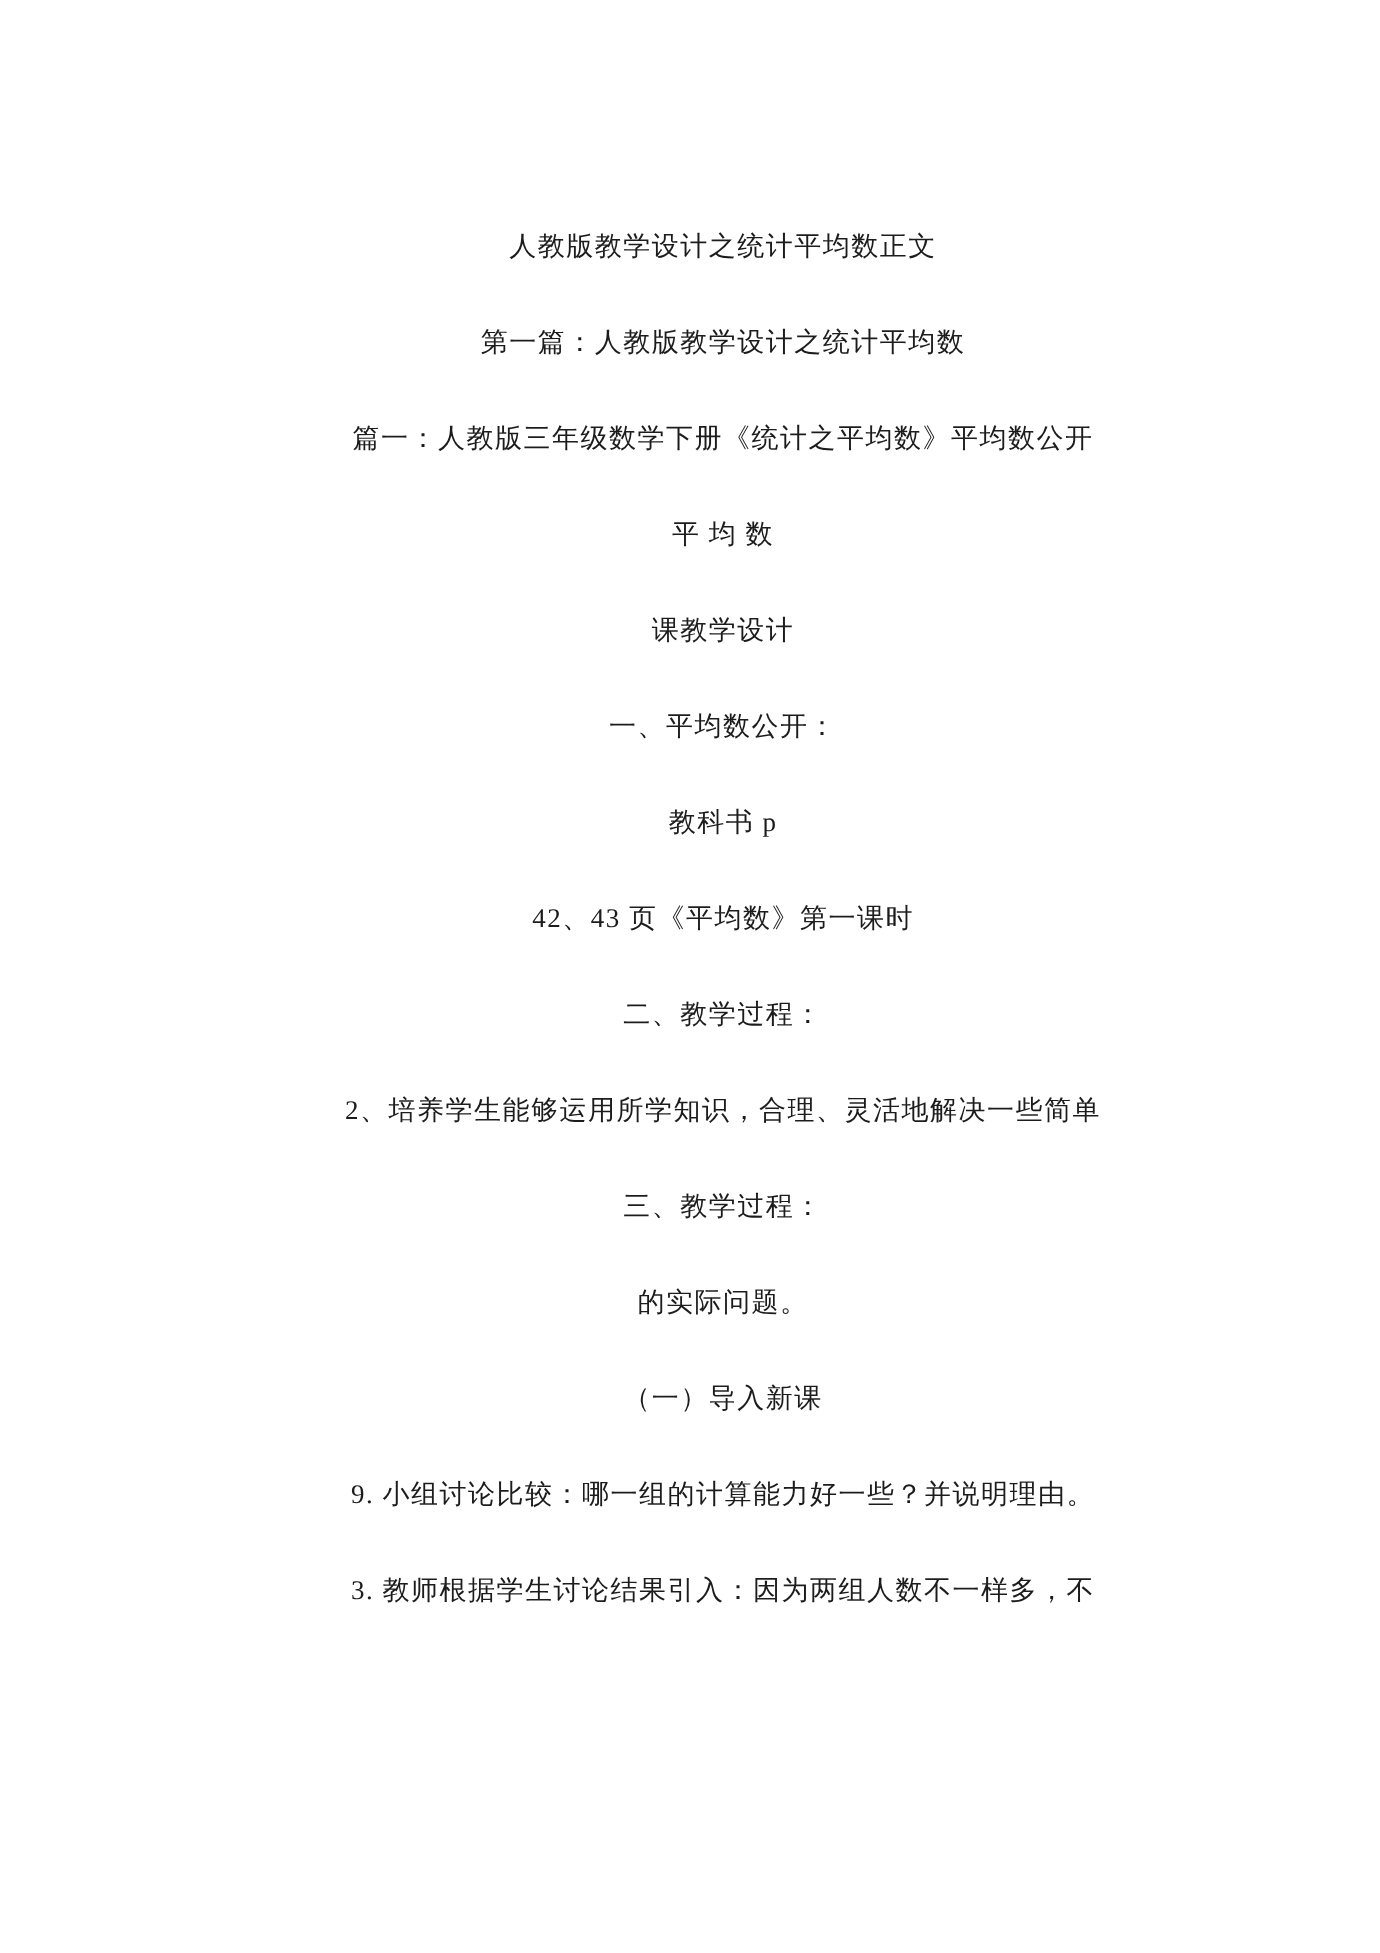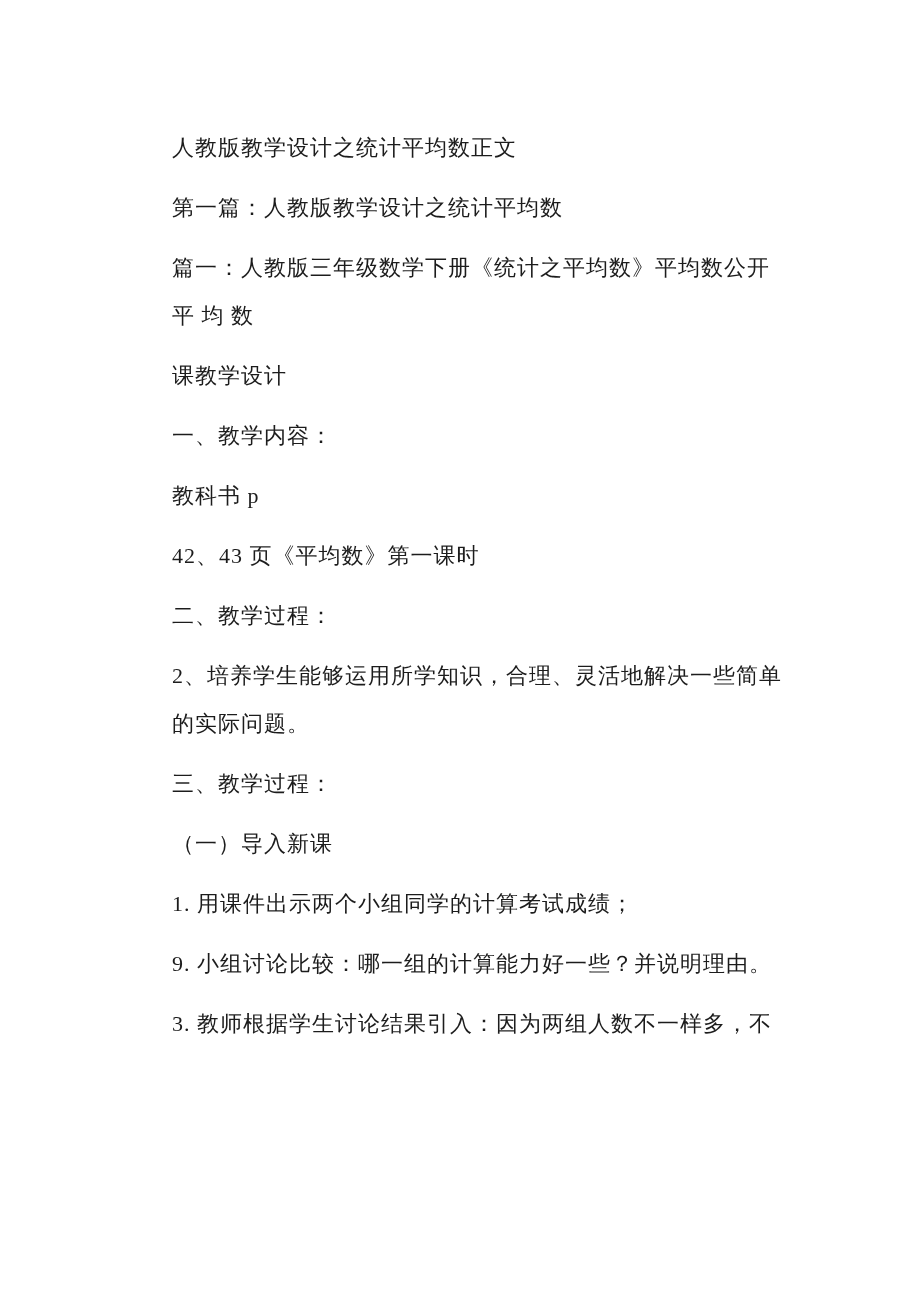--- a/index.html
+++ b/index.html
@@ -22,48 +22,48 @@
     background: #ffffff;
     overflow: hidden;
   }
   .content {
     position: absolute;
     top: 124px;
     left: 172px;
     width: 620px;
   }
   .line {
-    margin: 0;
+    margin: 16px;
     padding: 0;
-    font-size: 22px;
+    font-size: 18px;
     line-height: 48px;
     letter-spacing: 1px;
     color: #1c1c1c;
     white-space: pre;
     font-weight: normal;
+    text-align: center;
   }
   .para-end {
     margin-bottom: 12px;
   }
 </style>
 </head>
 <body>
 
 <div class="page">
   <div class="content">
     <p class="line para-end">人教版教学设计之统计平均数正文</p>
     <p class="line para-end">第一篇：人教版教学设计之统计平均数</p>
     <p class="line">篇一：人教版三年级数学下册《统计之平均数》平均数公开</p>
     <p class="line para-end">平 均 数</p>
     <p class="line para-end">课教学设计</p>
-    <p class="line para-end">一、教学内容：</p>
+    <p class="line para-end">一、平均数公开：</p>
     <p class="line para-end">教科书 p</p>
     <p class="line para-end">42、43 页《平均数》第一课时</p>
     <p class="line para-end">二、教学过程：</p>
     <p class="line">2、培养学生能够运用所学知识，合理、灵活地解决一些简单</p>
+    <p class="line para-end">三、教学过程：</p>
     <p class="line para-end">的实际问题。</p>
-    <p class="line para-end">三、教学过程：</p>
     <p class="line para-end">（一）导入新课</p>
-    <p class="line para-end">1. 用课件出示两个小组同学的计算考试成绩；</p>
     <p class="line para-end">9. 小组讨论比较：哪一组的计算能力好一些？并说明理由。</p>
     <p class="line">3. 教师根据学生讨论结果引入：因为两组人数不一样多，不</p>
   </div>
 </div>
 
 </body></html>

